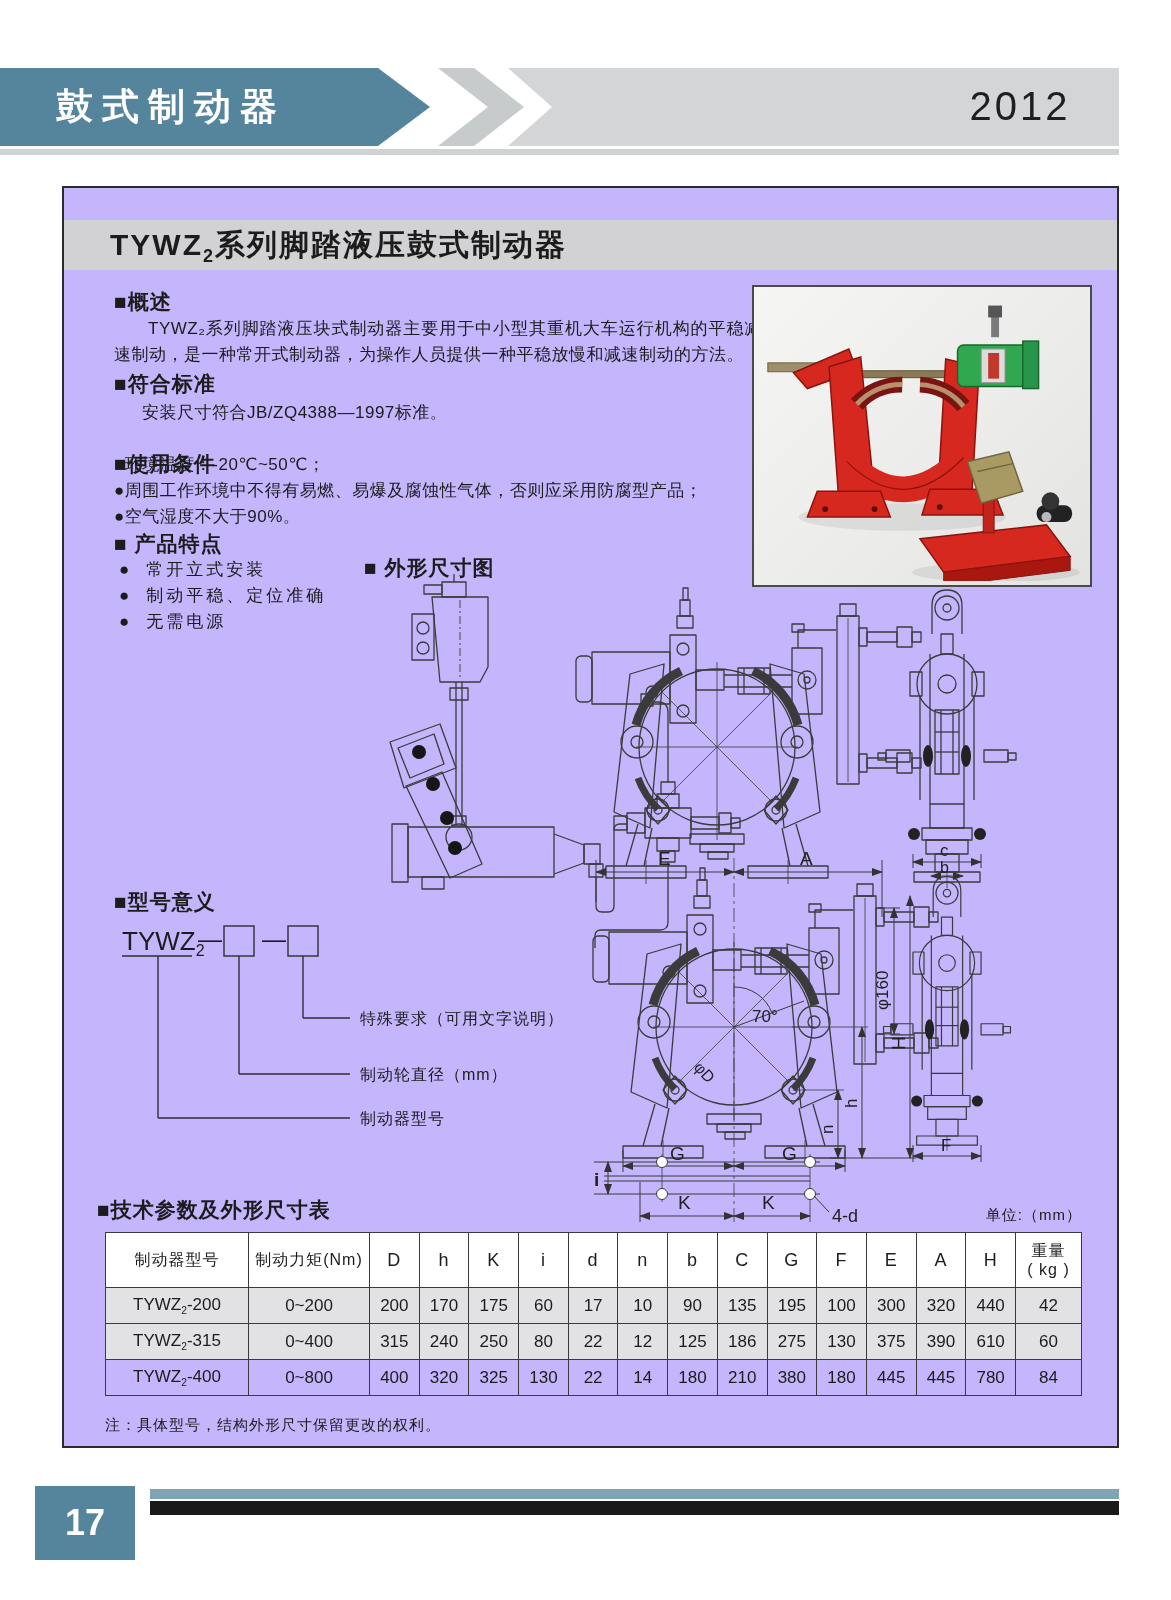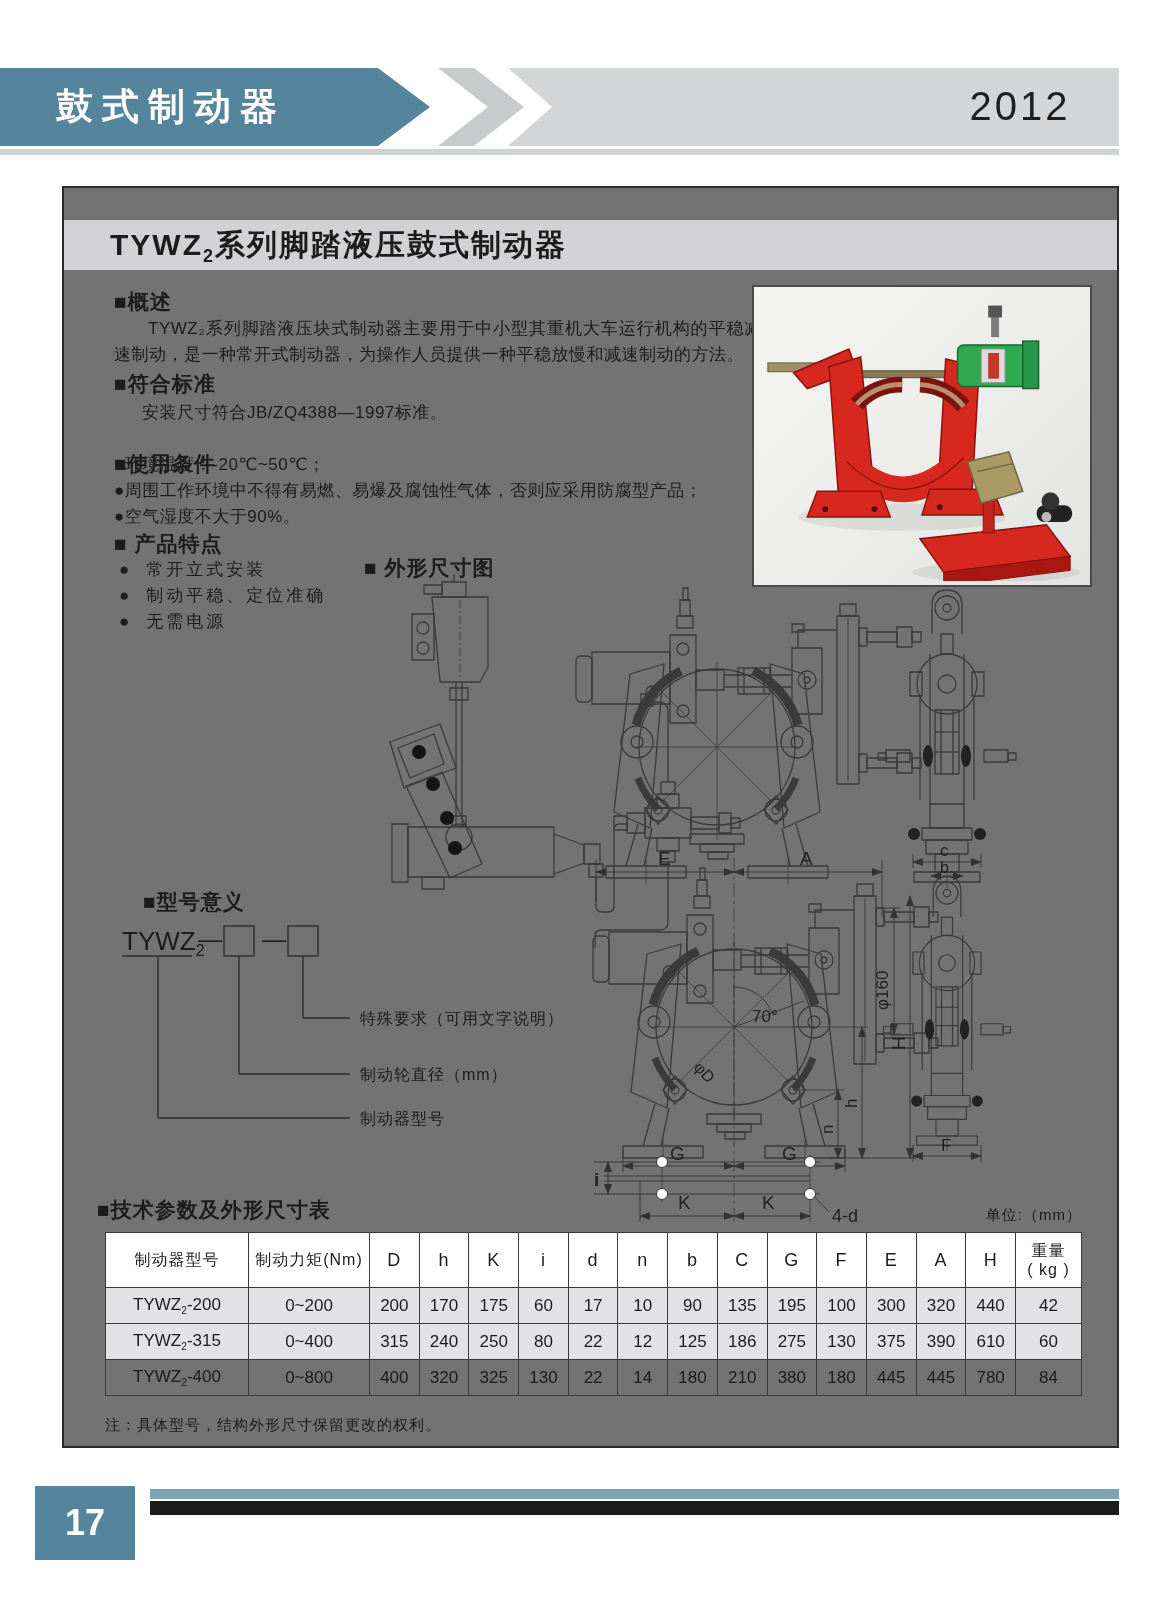--- a/index.html
+++ b/index.html
@@ -11,21 +11,21 @@
   .banner-teal .t{display:block;padding-left:56px;line-height:78px;font-size:37px;font-weight:bold;
     color:#fff;letter-spacing:9px;}
   .chev{position:absolute;left:438px;top:68px;width:86px;height:78px;background:#c8cbcc;
     clip-path:polygon(0% 0%,42% 0%,100% 50%,42% 100%,0% 100%,58% 50%);}
   .banner-gray{position:absolute;left:508px;top:68px;width:660px;height:78px;background:#d3d5d6;
     clip-path:polygon(0 0,100% 0,100% 100%,0 100%,44px 50%);}
   .year{position:absolute;left:960px;top:84px;width:120px;text-align:center;font-size:40px;
     letter-spacing:3px;color:#1f1f1f;}
   .header-strip{position:absolute;left:0;top:149px;width:1171px;height:6px;background:#cfd2d3;}
   
-  .main-box{position:absolute;left:62px;top:186px;width:1053px;height:1258px;border:2px solid #2b2b2b;background:#737373;}
+  .main-box{position:absolute;left:62px;top:186px;width:1053px;height:1258px;border:2px solid #2b2b2b;background:#c4b5fd;}
   .title-bar{position:absolute;left:0;top:32px;width:100%;height:50px;background:#d2d2d4;}
   .title-bar .tt{padding-left:46px;line-height:50px;font-size:30px;font-weight:bold;letter-spacing:2px;}
   sub{font-size:60%;}
   .sec-h{position:absolute;font-size:21px;font-weight:bold;letter-spacing:1px;white-space:nowrap;}
   .body-txt{position:absolute;font-size:17px;line-height:26px;letter-spacing:0.5px;}
   .para{width:648px;text-align:justify;text-indent:2em;}
   .feat{display:flex;align-items:center;gap:14px;letter-spacing:3px;}
   
   .photo{position:absolute;left:688px;top:97px;width:336px;height:298px;border:2px solid #4a4a4a;
     background:linear-gradient(135deg,#f5f5f3 0%,#ececea 55%,#e3e3e1 100%);}
@@ -363,21 +363,21 @@
           <text x="690" y="588">G</text>
           <text x="849" y="579" font-size="17">F</text>
           <text x="502" y="614" font-weight="bold">i</text>
           <text x="586" y="637">K</text>
           <text x="670" y="637">K</text>
           <text x="740" y="650" font-size="18">4-d</text>
         </g>
       </g>
     </svg>
 
-    <div class="sec-h" style="left:50px;top:700px;margin-left:29px;">■型号意义</div>
+    <div class="sec-h" style="left:50px;top:700px;">■型号意义</div>
     <svg class="modelsvg" width="480" height="230" viewBox="0 0 480 230">
       <g fill="none" stroke="#2e2e2e" stroke-width="1.4">
         <rect x="132" y="4" width="30" height="30"></rect>
         <rect x="196" y="4" width="30" height="30"></rect>
         <line x1="30" y1="34" x2="100" y2="34"></line>
         <line x1="66" y1="34" x2="66" y2="196"></line>
           <line x1="66" y1="196" x2="258" y2="196"></line>
         <line x1="147" y1="34" x2="147" y2="152"></line>
           <line x1="147" y1="152" x2="258" y2="152"></line>
         <line x1="211" y1="34" x2="211" y2="96"></line>

